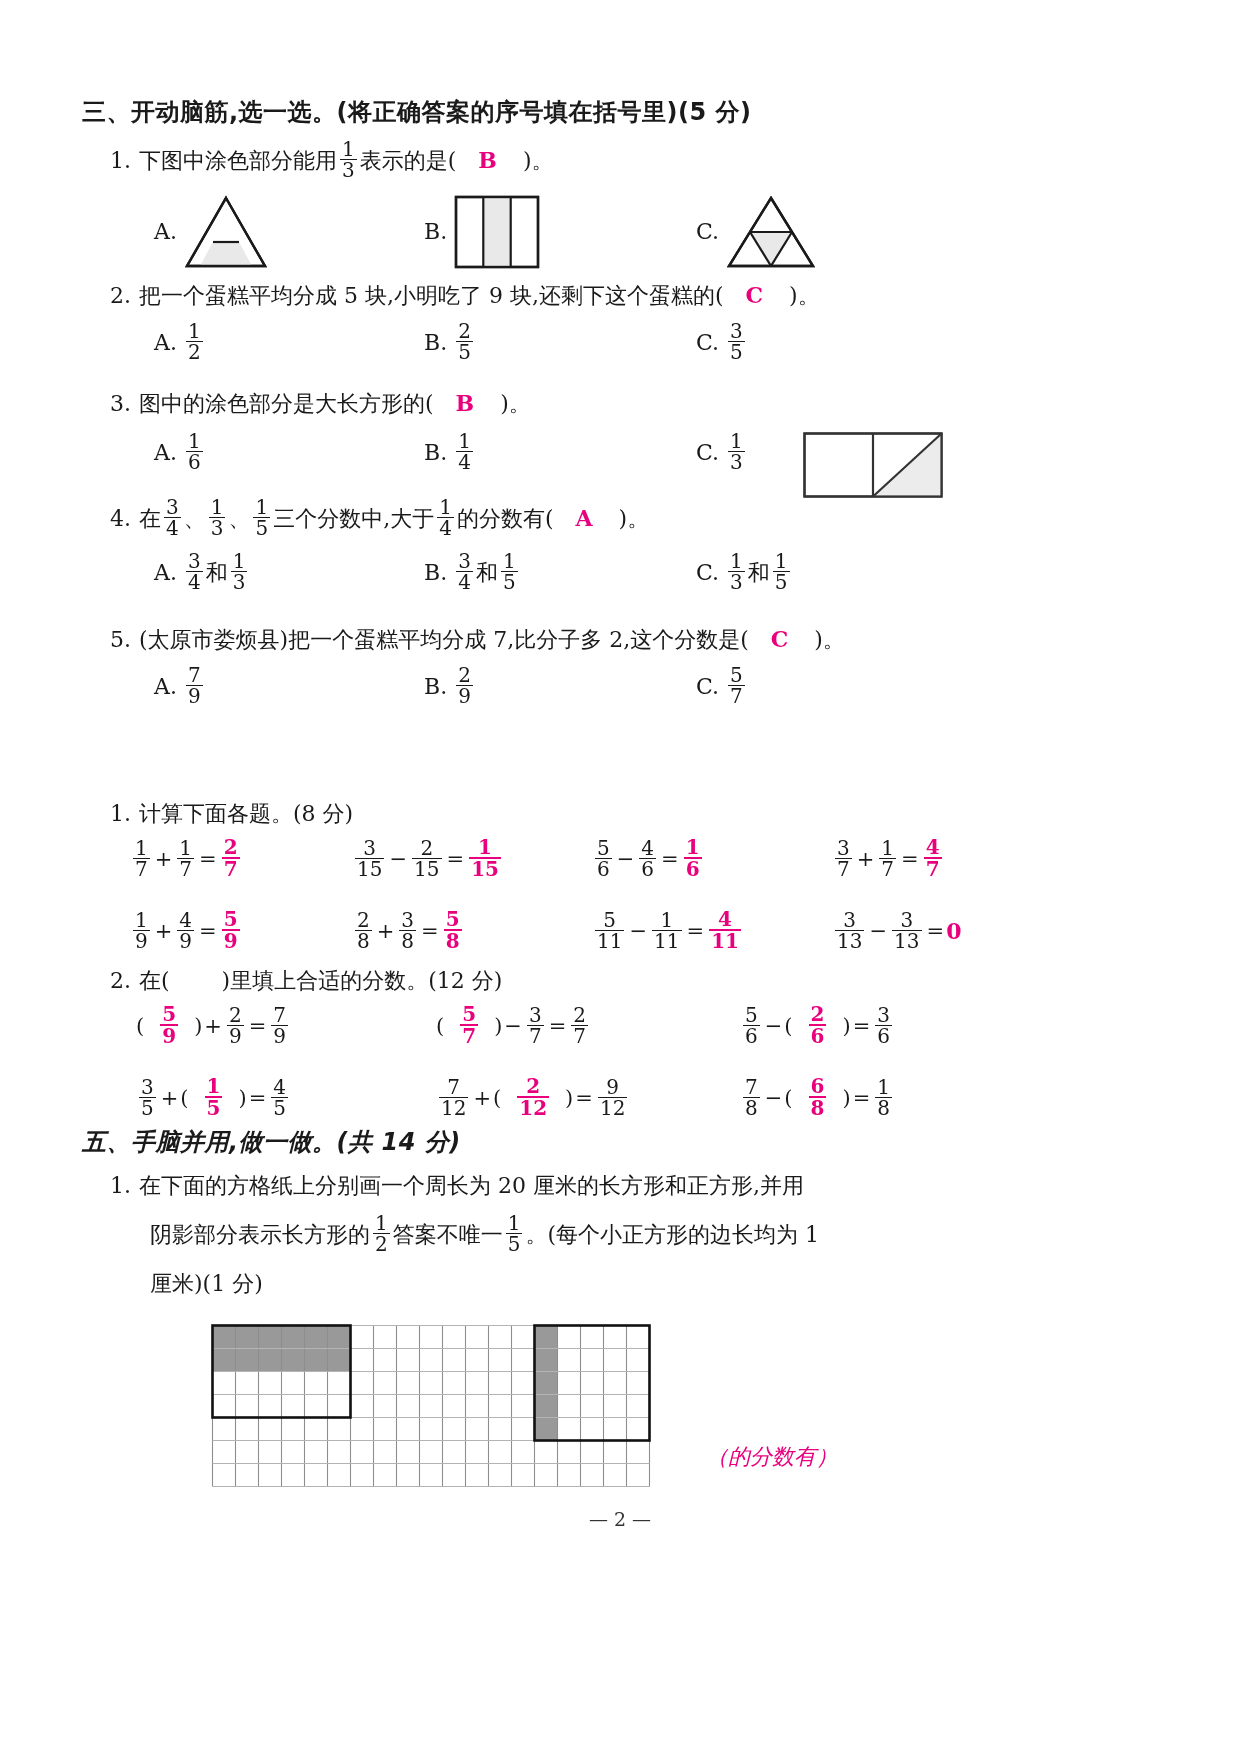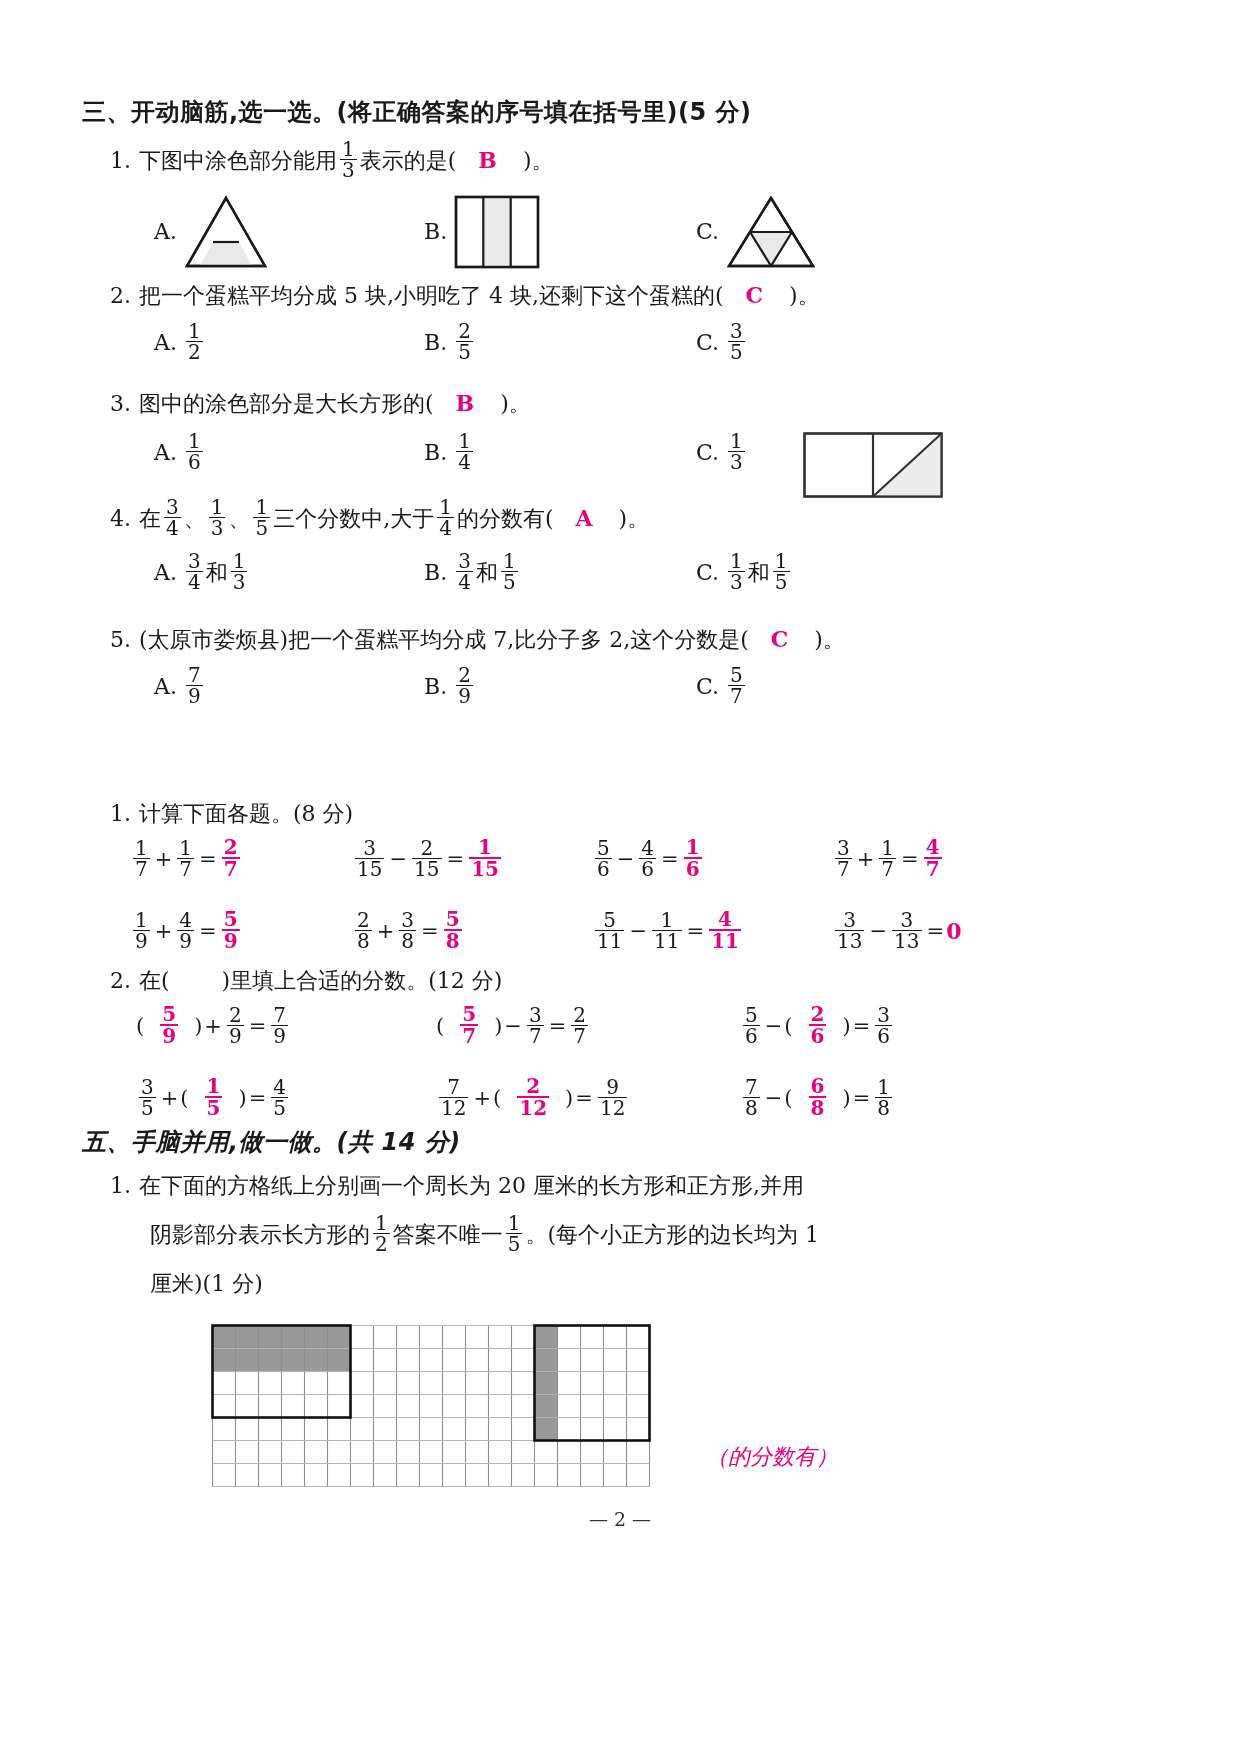--- a/index.html
+++ b/index.html
@@ -125,21 +125,21 @@
             <polygon points="46,4 88,72 4,72" fill="none" stroke="#1a1a1a" stroke-width="2.4"></polygon>
           </svg>
         </span>
       </div>
     </div>
   </div>
 
   <div class="sec-wrap" style="top:280px;">
     <div class="q" style="margin-left:28px;">
       <span class="txt">2.</span>
-      <span class="txt" style="margin-left:8px;">把一个蛋糕平均分成 5 块,小明吃了 4 块,还剩下这个蛋糕的(</span>
+      <span class="txt" style="margin-left:8px;">把一个蛋糕平均分成 5 块,小明吃了 9 块,还剩下这个蛋糕的(</span>
       <span class="ans" style="margin:0 26px 0 22px;">C</span>
       <span class="txt">)。</span>
     </div>
     <div class="opts" style="margin-top:10px; margin-left:72px;">
       <div class="opt" style="width:270px;">
         <span class="opt-label">A.</span>
         <span class="frac">
           <span class="n">1</span>
           <span class="d">2</span>
         </span>

